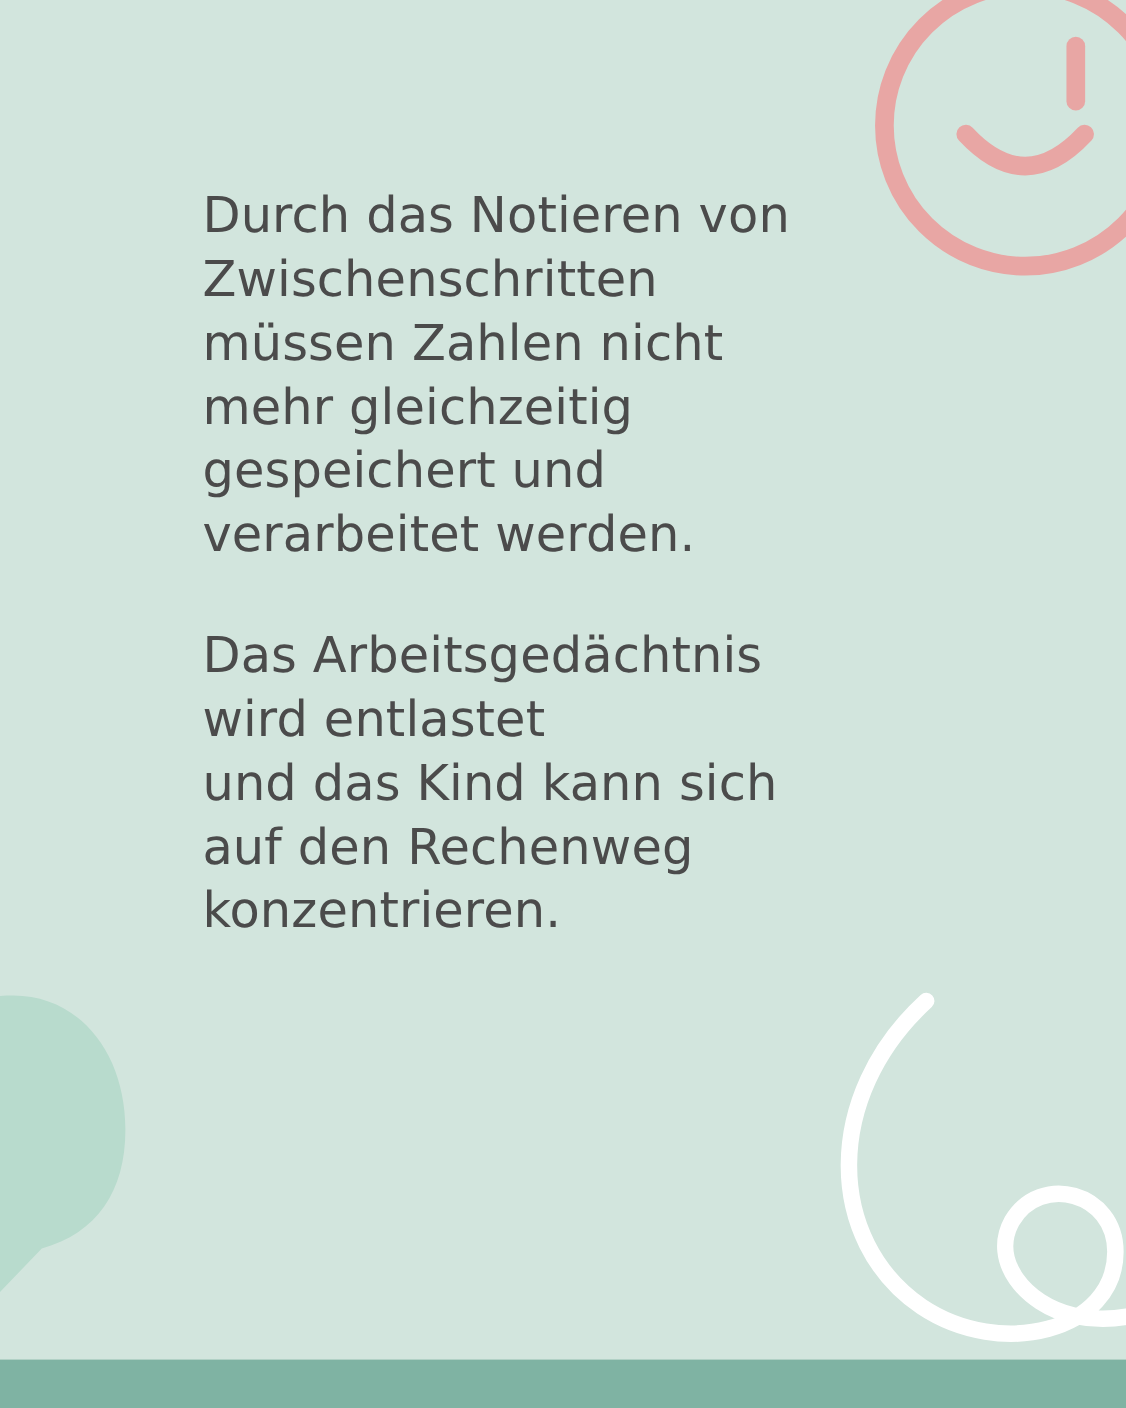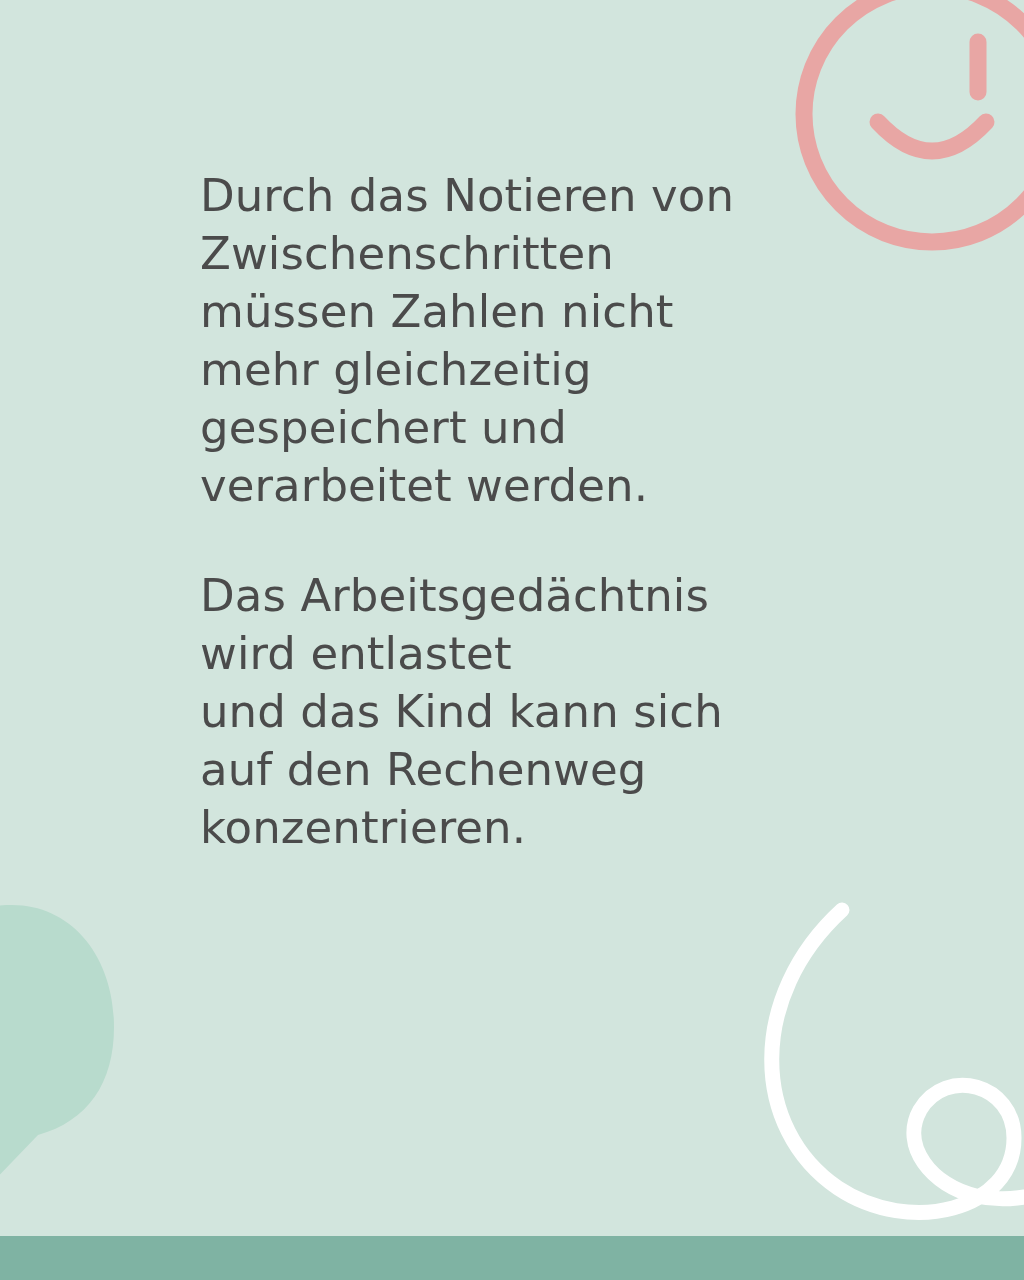--- a/index.html
+++ b/index.html
@@ -57,21 +57,21 @@
     left: 0;
     right: 0;
     bottom: 0;
     height: 44px;
     background: #7fb3a3;
   }
 
   
   .content {
     position: absolute;
-    left: 200px;
+    left: 184px;
     top: 122px;
     width: 640px;
   }
 
   .para {
     color: #4b4b4b;
     font-size: 45px;
     line-height: 58px;
     font-weight: 400;
     letter-spacing: 0.1px;

